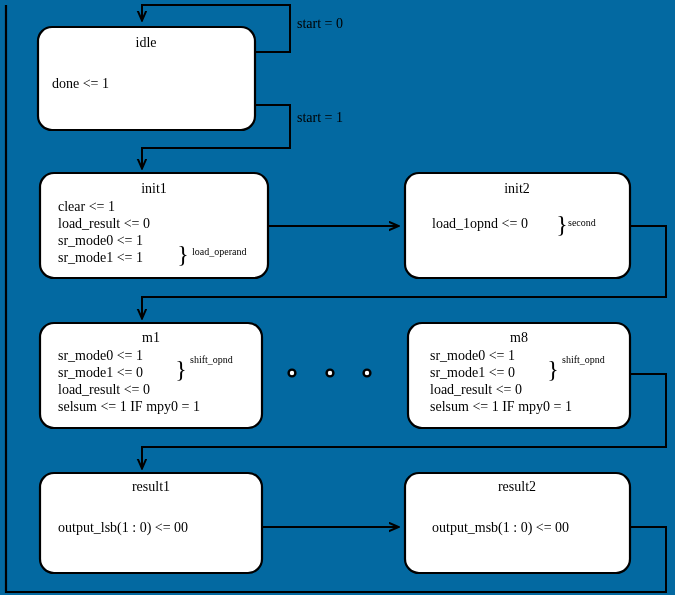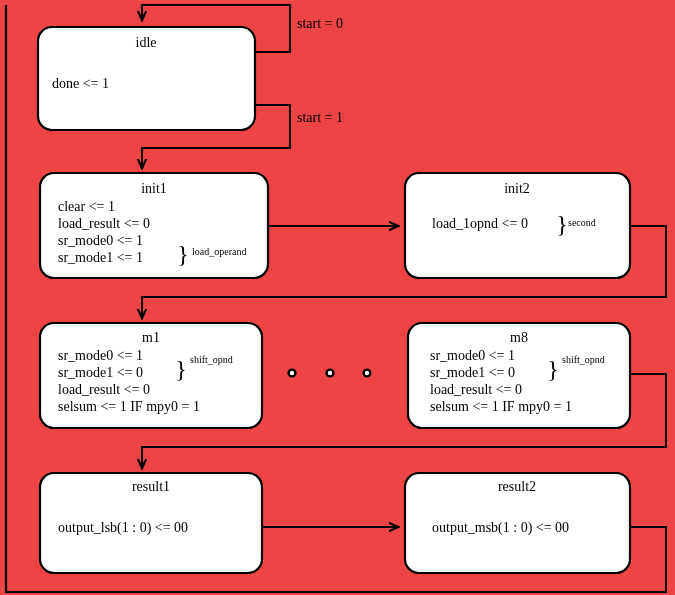--- a/index.html
+++ b/index.html
@@ -8,21 +8,21 @@
     padding: 0;
     background: #ffffff;
   }
   body {
     font-family: "Liberation Serif", serif;
   }
   #canvas {
     position: relative;
     width: 675px;
     height: 595px;
-    background: #ef4444;
+    background: #0369a1;
     overflow: hidden;
   }
   #canvas svg {
     position: absolute;
     top: 0;
     left: 0;
   }
   .state-box-label {
     font-family: "Liberation Serif", serif;
     font-size: 14px;

